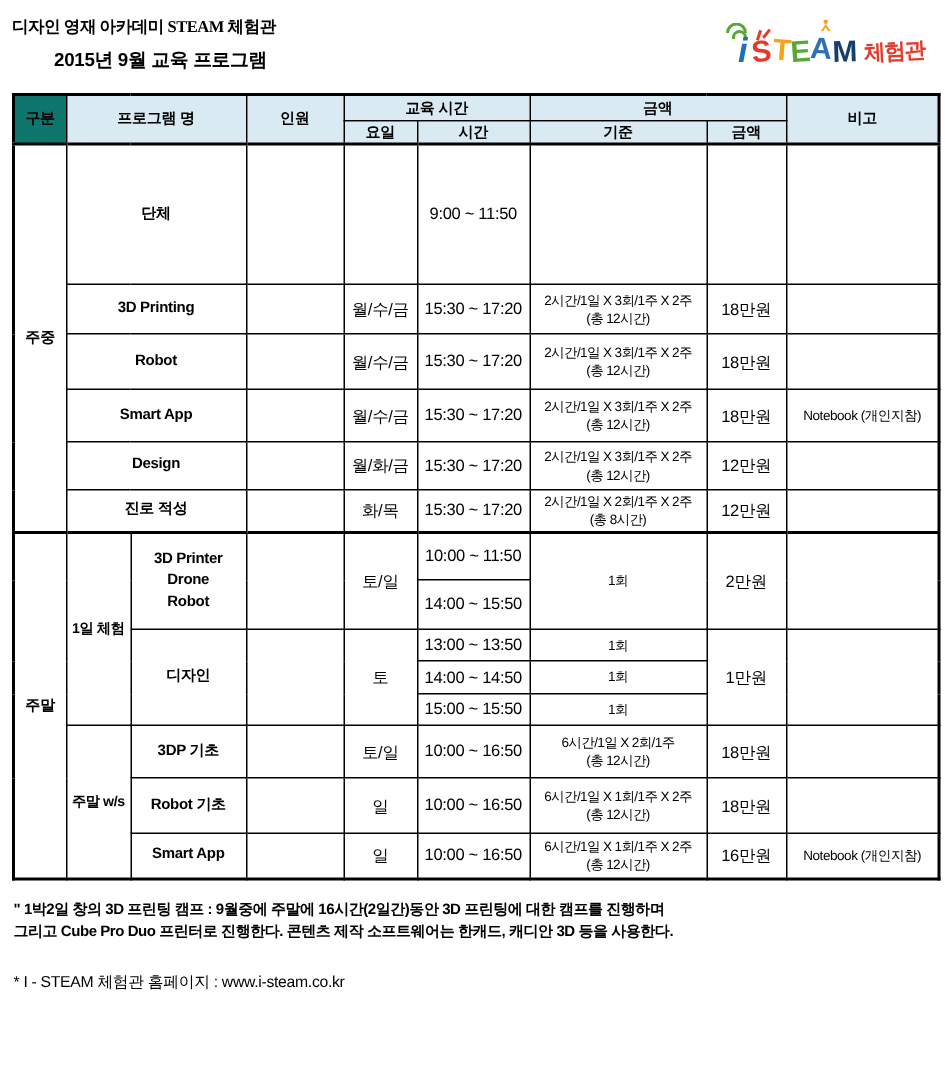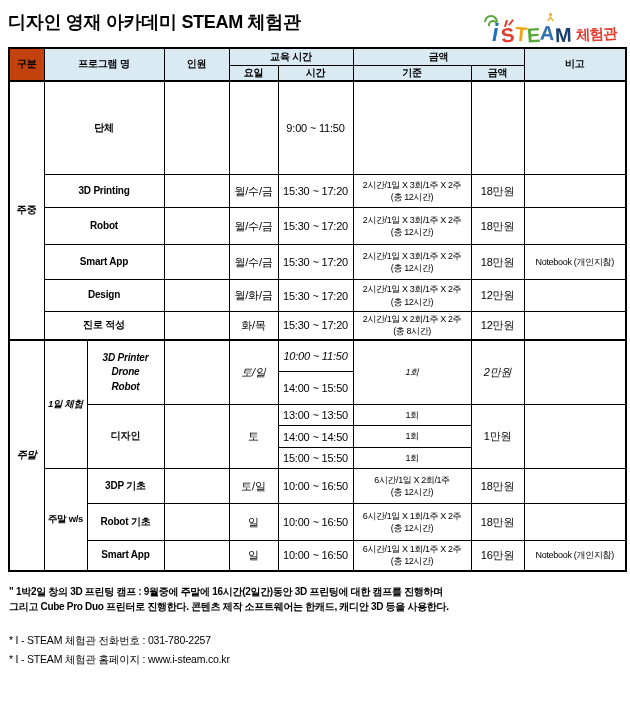--- a/index.html
+++ b/index.html
@@ -4,21 +4,21 @@
 <style>
   * { box-sizing: border-box; }
   html,body { margin:0; padding:0; }
   body {
     width:630px; height:712px;
     background:#ffffff; color:#000;
     font-family:"Liberation Sans","DejaVu Sans",sans-serif;
     position:relative; overflow:hidden;
   }
   .header-area { padding:10px 8px 0 8px; position:relative; }
-  .page-title { font-size:18px; font-weight:700; margin:0 0 7px 0; letter-spacing:-0.3px; }
+  .page-title { font-size:11px; font-weight:700; margin:0 0 7px 0; letter-spacing:-0.3px;font-family:Liberation Serif, serif; }
   .page-subtitle { font-size:12.5px; font-weight:700; margin:0 0 0 28px; letter-spacing:-0.2px; }
 
   
   .logo { position:absolute; top:22px; right:14px; display:flex; align-items:flex-end; }
   .logo-letters { position:relative; display:inline-flex; align-items:flex-end; }
   .logo-letters::before { content:""; position:absolute; left:13px; top:-2px; width:2px; height:7px; background:#E23B2E; transform:rotate(18deg); }
   .logo-letters::after  { content:""; position:absolute; left:18px; top:-3px; width:2px; height:7px; background:#E23B2E; transform:rotate(38deg); }
   .wifi { position:absolute; right:118px; top:-7px; width:14px; height:7px; border:2px solid #58A738; border-bottom:none; border-radius:14px 14px 0 0; }
   .wifi::before { content:""; position:absolute; left:2px; top:3px; width:6px; height:4px; border:2px solid #58A738; border-bottom:none; border-radius:8px 8px 0 0; }
   .figure { position:absolute; right:62px; top:-9px; width:7px; height:8px; }
@@ -30,38 +30,39 @@
   .lc2 { transform:rotate(5deg) translateY(-1px); }
   .lc3 { transform:rotate(-4deg); }
   .lc4 { transform:rotate(3deg) translateY(-2px); }
   .lc5 { transform:rotate(-2deg); }
   .logo-suffix { color:#E23B2E; font-size:14.5px; font-weight:700; margin-left:4px; transform:rotate(-3deg); padding-bottom:1px; letter-spacing:-1px; }
 
   
   table.program { border-collapse:collapse; table-layout:fixed; margin:13px 0 0 8px; width:617px; border:2px solid #000; }
   .program th, .program td { border:1px solid #000; padding:0 2px; text-align:center; vertical-align:middle; overflow:hidden; }
   .program th { background:#DAEAF3; font-size:10px; font-weight:700; letter-spacing:-0.2px; }
-  th.gubun { background:#c2410c; }
+  th.gubun { background:#0f766e; }
   .th-deep { border-bottom-width:2px !important; }
-  tr.sec-top td { border-top-width:2px;font-style:italic; }
+  tr.sec-top td { border-top-width:2px; }
   td.sec-label { font-weight:700; font-size:10px;margin-left:12px; }
   td.sub-label { font-weight:700; font-size:9.5px; letter-spacing:-0.3px; }
   td.prog { font-weight:700; font-size:10px; white-space:pre-line; line-height:1.45; letter-spacing:-0.2px; }
   td.val { font-size:11px; letter-spacing:-0.2px; }
   td.basis { font-size:9px; white-space:pre-line; line-height:1.35; letter-spacing:-0.4px; }
   td.note-cell { font-size:9px; letter-spacing:-0.3px; }
 
   .notes { margin:12px 0 0 9px; font-size:10px; font-weight:700; line-height:15px; letter-spacing:-0.3px; }
   .contacts { margin:17px 0 0 9px; font-size:10.5px; line-height:19.5px; letter-spacing:-0.2px; }
 </style>
 </head>
 <body>
 
 <div class="header-area">
   <h1 class="page-title">디자인 영재 아카데미 STEAM 체험관</h1>
+  <h2 class="page-subtitle">2015년 9월 교육 프로그램</h2>
   <div class="logo">
     <span class="wifi"></span>
     <span class="figure"></span>
     <span class="logo-letters">
         <span class="logo-ch lc0" style="color: rgb(30, 111, 192);">i</span>
         <span class="logo-ch lc1" style="color: rgb(226, 59, 46);">S</span>
         <span class="logo-ch lc2" style="color: rgb(242, 165, 26);">T</span>
         <span class="logo-ch lc3" style="color: rgb(88, 167, 56);">E</span>
         <span class="logo-ch lc4" style="color: rgb(45, 112, 181);">A</span>
         <span class="logo-ch lc5" style="color: rgb(23, 63, 110);">M</span>
@@ -225,15 +226,14 @@
   </tr>
 </tbody>
   </table>
 
 <div class="notes">
   <div>" 1박2일 창의 3D 프린팅 캠프 : 9월중에 주말에 16시간(2일간)동안 3D 프린팅에 대한 캠프를 진행하며</div>
   <div>그리고 Cube Pro Duo 프린터로 진행한다. 콘텐츠 제작 소프트웨어는 한캐드, 캐디안 3D 등을 사용한다.</div>
 </div>
 
 <div class="contacts">
-  <div>* I - STEAM 체험관 전화번호 : 031-780-2257</div>
   <div>* I - STEAM 체험관 홈페이지 : www.i-steam.co.kr</div>
 </div>
 
 </body></html>

